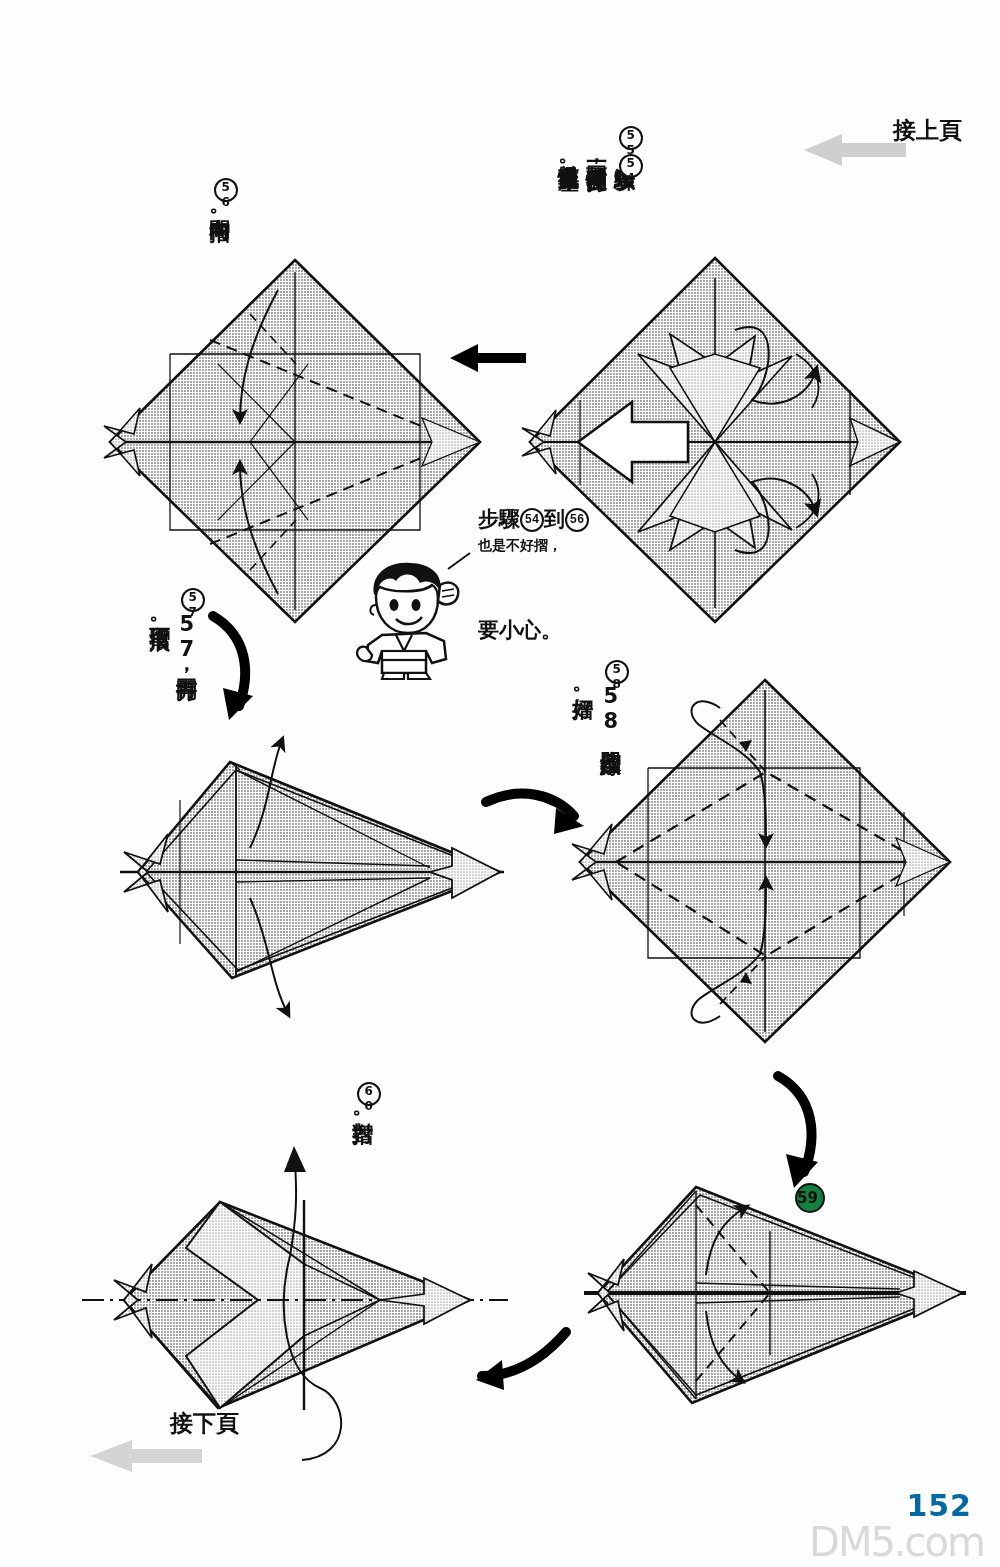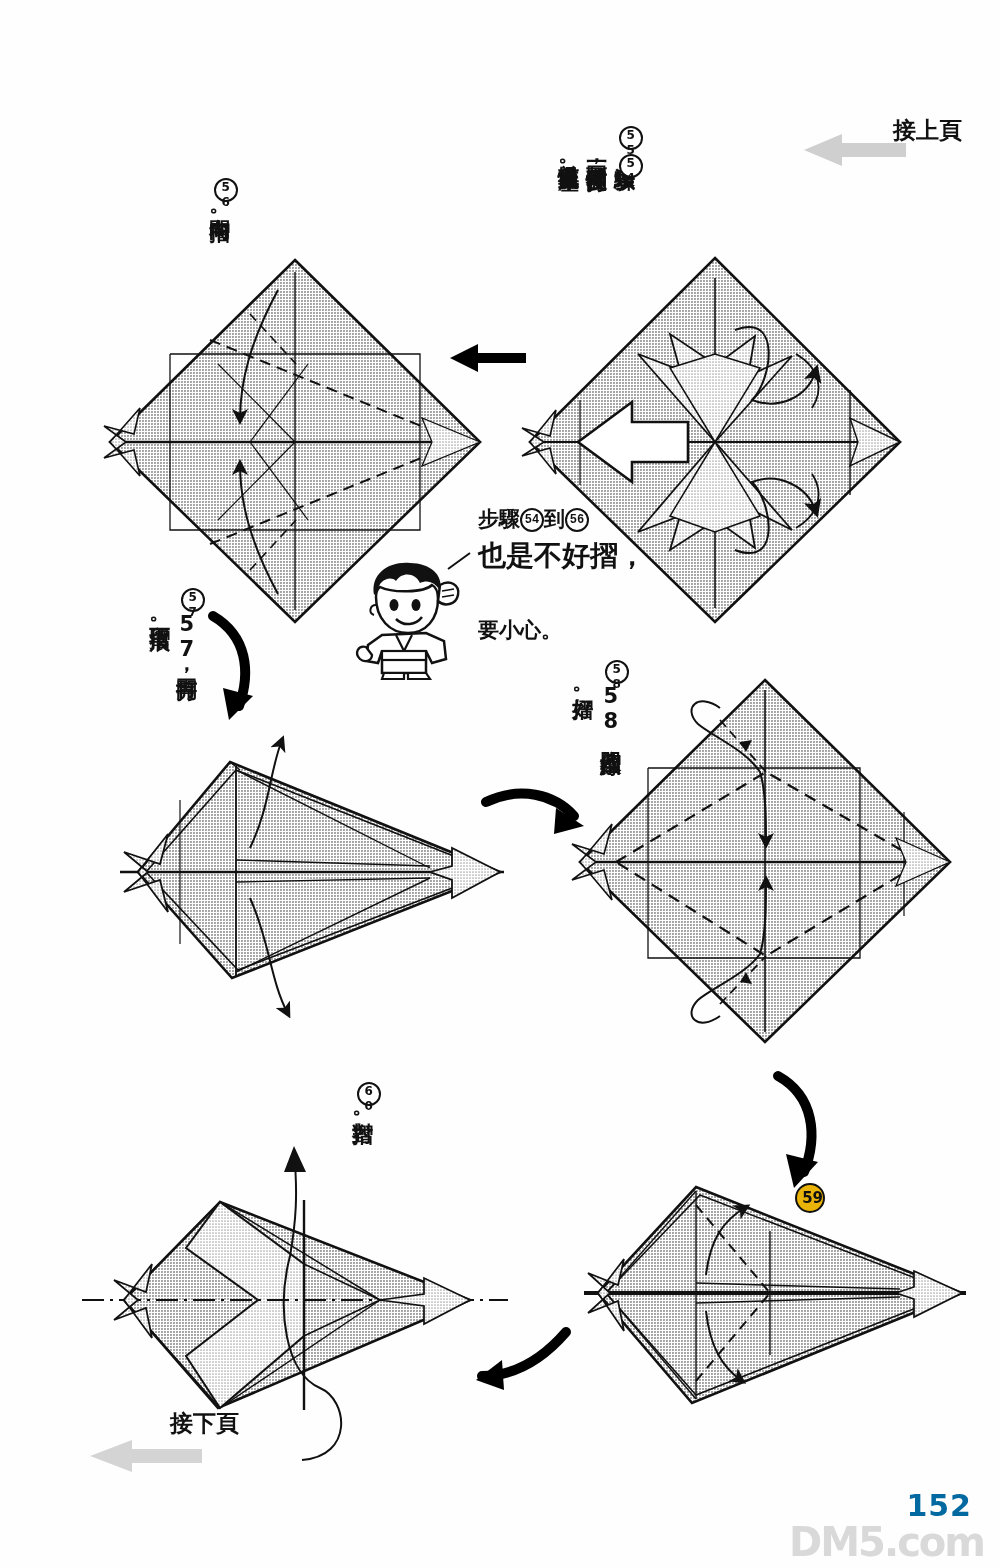--- a/index.html
+++ b/index.html
@@ -37,35 +37,35 @@
     width:20px;height:20px;line-height:20px;
     border:2px solid #111;border-radius:50%;
     text-align:center;font-size:12px;font-weight:700;
     background:#fff;color:#111;
     vertical-align:middle;
   }
   .stepbadge{
     position:absolute;
     width:26px;height:26px;line-height:26px;
     border:2.5px solid #111;border-radius:50%;
-    text-align:right;font-size:15px;font-weight:700;
-    background:#eab308;color:#111;
+    text-align:left;font-size:15px;font-weight:700;
+    background:#15803d;color:#111;
     font-family:"DejaVu Sans","Liberation Sans",sans-serif;
   }
 
   
   .pagenum{
     position:absolute;right:28px;bottom:44px;
     font-size:30px;font-weight:700;color:#0369a1;
     font-family:"DejaVu Sans","Liberation Sans",sans-serif;
     letter-spacing:1px;
   }
   .watermark{
     position:absolute;right:16px;bottom:2px;
-    font-size:40px;font-weight:700;
+    font-size:40px;font-weight:400;
     color:#d9d9d9;letter-spacing:-2px;
     font-family:"DejaVu Sans","Liberation Sans",sans-serif;
     user-select:none;
   }
 
   .contlabel{position:absolute;font-size:23px;font-weight:700;color:#111;}
 
   svg{display:block;overflow:visible;}
   .dgm{position:absolute;}
 </style>
@@ -165,21 +165,21 @@
 
     <path d="M380,190 L322,166 L332,190 L322,214 Z" fill="url(#halftoneLight)" stroke="#111" stroke-width="1.3"></path>
 
     <path d="M178,38 C150,90 140,130 140,168" fill="none" stroke="#111" stroke-width="2" marker-end="url(#ahs)"></path>
     <path d="M178,342 C150,290 140,250 140,212" fill="none" stroke="#111" stroke-width="2" marker-end="url(#ahs)"></path>
   </svg>
 
   <div class="htext" style="left:478px;top:505px;font-size:21px;">
     <span>步驟</span><span class="circnum">54</span><span>到</span><span class="circnum">56</span>
   </div>
-  <div class="htext" style="left:478px;top:537px;font-size:28px;">也是不好摺，</div>
+  <div class="htext" style="left:478px;top:537px;font-size:14px;">也是不好摺，</div>
   <div class="htext" style="left:478px;top:569px;font-size:21px;margin-top:47px;">要小心。</div>
 
   <svg class="dgm" style="left:352px;top:555px;" width="130" height="125" viewBox="0 0 130 125">
 
     <line x1="96" y1="14" x2="118" y2="-2" stroke="#111" stroke-width="2"></line>
 
     <path d="M22,40 C18,18 38,6 58,8 C78,8 92,20 88,36 C84,28 76,24 68,28
              C64,18 50,16 44,26 C38,20 26,26 26,36 Z" fill="#111"></path>
 
     <path d="M24,42 C24,64 38,78 56,78 C74,78 86,64 86,44 C86,36 84,32 80,30

